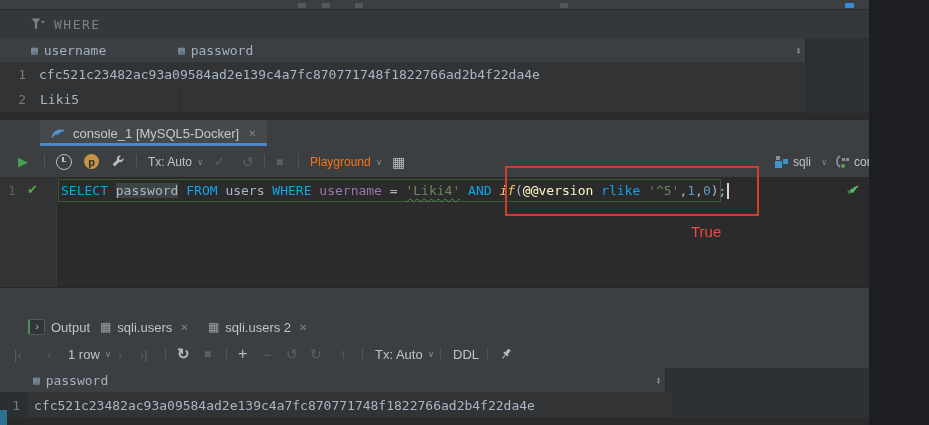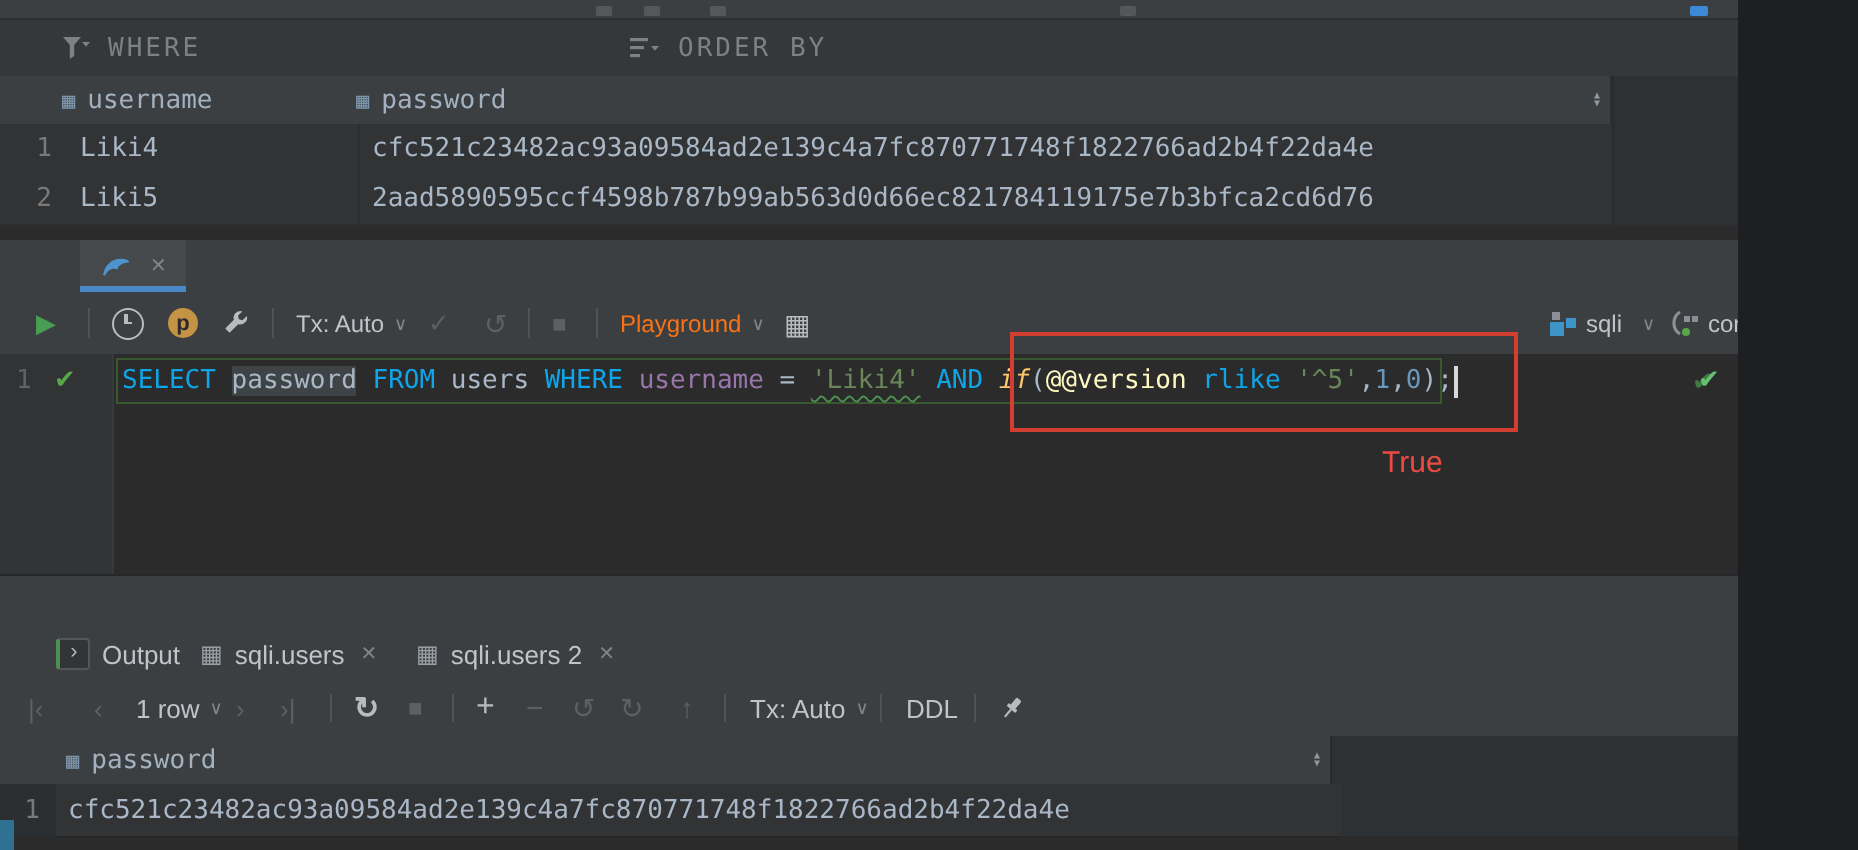--- a/index.html
+++ b/index.html
@@ -113,29 +113,20 @@
   </div>
 
   <div class="abs filter-bar">
     <div class="filter-group" style="left:31px">
       <svg width="14" height="13" viewBox="0 0 14 13">
         <path d="M0.5 0.5 h9 l-3.4 4 v5.5 l-2.2 1.5 v-7 z" fill="#7c8185"></path>
         <path d="M10 3 l2 2.4 2-2.4 z" fill="#7c8185"></path>
       </svg>
       <span>WHERE</span>
     </div>
-    <div class="filter-group" style="left:315px">
-      <svg width="15" height="12" viewBox="0 0 15 12">
-        <rect x="0" y="1" width="9" height="1.6" fill="#7c8185"></rect>
-        <rect x="0" y="5" width="7" height="1.6" fill="#7c8185"></rect>
-        <rect x="0" y="9" width="5" height="1.6" fill="#7c8185"></rect>
-        <path d="M10.5 5 l2 2.4 2-2.4 z" fill="#7c8185"></path>
-      </svg>
-      <span>ORDER BY</span>
-    </div>
   </div>
 
   <div class="abs g-header" style="left:0;top:38px;width:26px"></div>
   <div class="abs g-header" style="left:26px;top:38px;width:146px;padding:0 5px">
     <span class="grid-ic">▦</span>
     <span>username</span>
     <span class="sort">
       <span>▲</span>
         <span>▼</span>
     </span>
@@ -144,36 +135,35 @@
     <span class="grid-ic">▦</span>
     <span>password</span>
     <span class="sort">
       <span>▲</span>
         <span>▼</span>
     </span>
   </div>
 
   <div class="trow" style="top:62px">
     <span class="rnum">1</span>
-    <span class="c-user">Liki4</span>
     <span class="c-pass">cfc521c23482ac93a09584ad2e139c4a7fc870771748f1822766ad2b4f22da4e</span>
   </div>
   <div class="trow" style="top:87px">
     <span class="rnum">2</span>
     <span class="c-user">Liki5</span>
-    <span class="c-pass">2aad5890595ccf4598b787b99ab563d0d66ec821784119175e7b3bfca2cd6d76</span>
   </div>
   <div class="abs g-filler" style="left:806px;top:38px;width:110px;height:75px"></div>
   <div class="abs sbar" style="left:918px;top:65px;width:8px;height:38px"></div>
 
   <div class="abs console-tabbar">
     <div class="db-tab">
       <svg width="16" height="14" viewBox="0 0 16 14">
         <path d="M1.5 11.5 C2.6 5.5 7.2 2.6 12.6 3.6 C14.2 3.9 14.9 4.8 14.3 5.2 C11.1 5.4 9.1 6.7 8.7 8.8 C6.5 7.7 3.7 8.8 2.7 11.8 Z" fill="#4f93ce"></path>
       </svg>
+      <span>console_1 [MySQL5-Docker]</span>
       <span class="close-x">✕</span>
     </div>
     <div class="abs" style="left:908px;top:4px;color:#9da1a4;font-size:13px;cursor:pointer">⋮</div>
   </div>
 
   <div class="abs console-toolbar">
     <div class="tbi" style="left:18px;color:#499c54;font-size:13px">▶</div>
     <div class="vsep" style="left:44px"></div>
     <div class="tbi" style="left:56px">
         <span class="clock"></span>

